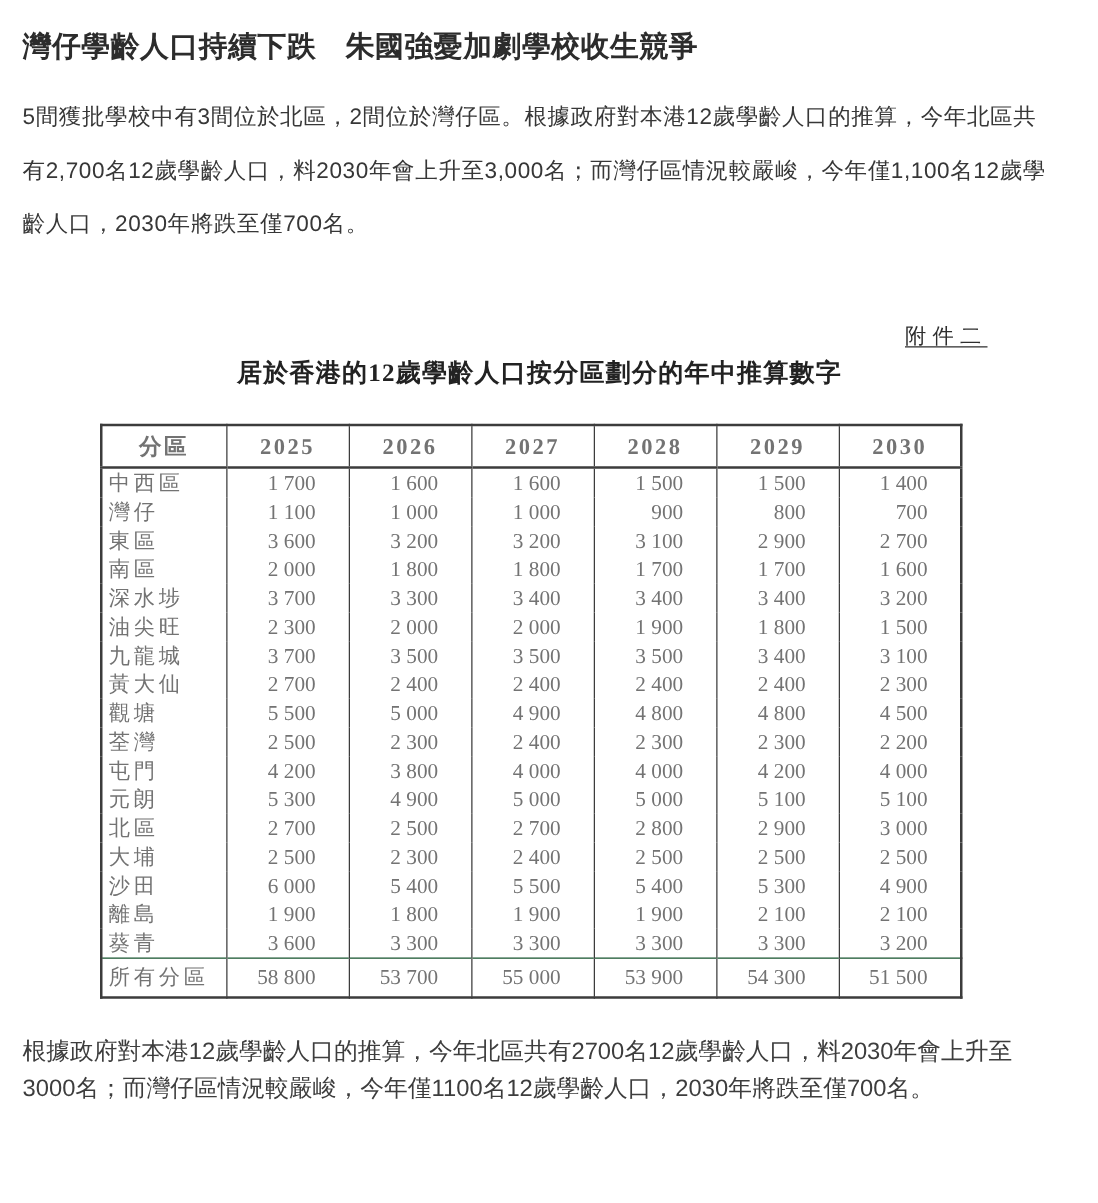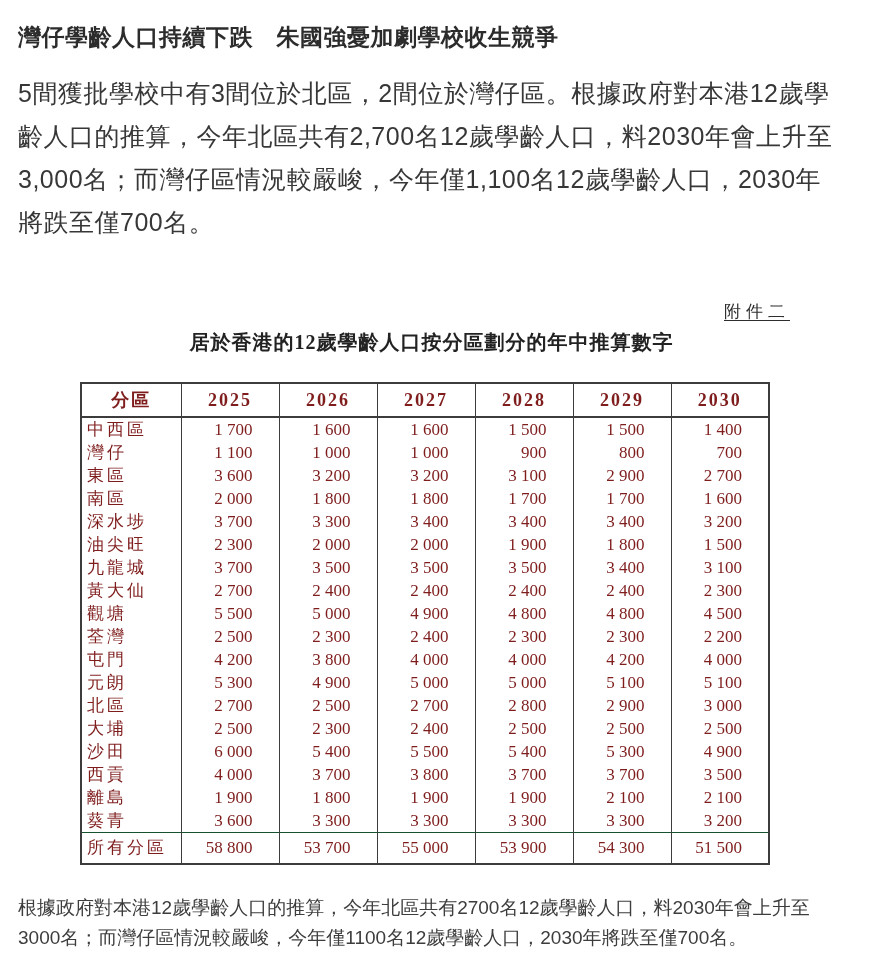--- a/index.html
+++ b/index.html
@@ -13,21 +13,21 @@
 
   .headline {
     font-size: 23px;
     font-weight: 700;
     color: #2c2c2c;
     margin: 6px 0 20px 0;
     letter-spacing: 0.5px;
     line-height: 30px;
   }
   .body-text {
-    font-size: 25px;
+    font-size: 18px;
     line-height: 43px;
     color: #373737;
     margin: 0;
     letter-spacing: 0.5px;
   }
 
   .attachment-label-row {
     margin-top: 56px;
     text-align: right;
     padding-right: 55px;
@@ -51,21 +51,21 @@
     margin-top: 6px;
     letter-spacing: 1px;
   }
 
   table.projection-table {
     margin: 26px 0 0 62px;
     width: 690px;
     border-collapse: collapse;
     table-layout: fixed;
     font-family: "Liberation Serif", serif;
-    color: #7f1d1d;
+    color: #737373;
     border: 2px solid #3c3c3c;
   }
   table.projection-table th,
   table.projection-table td {
     border-left: 1px solid #3c3c3c;
     border-right: 1px solid #3c3c3c;
     padding: 0;
     white-space: nowrap;
     overflow: hidden;
   }
@@ -275,29 +275,20 @@
         <tr>
           <td class="district">沙田</td>
           <td class="num">6 000</td>
           <td class="num">5 400</td>
           <td class="num">5 500</td>
           <td class="num">5 400</td>
           <td class="num">5 300</td>
           <td class="num">4 900</td>
         </tr>
         <tr>
-          <td class="district">西貢</td>
-          <td class="num">4 000</td>
-          <td class="num">3 700</td>
-          <td class="num">3 800</td>
-          <td class="num">3 700</td>
-          <td class="num">3 700</td>
-          <td class="num">3 500</td>
-        </tr>
-        <tr>
           <td class="district">離島</td>
           <td class="num">1 900</td>
           <td class="num">1 800</td>
           <td class="num">1 900</td>
           <td class="num">1 900</td>
           <td class="num">2 100</td>
           <td class="num">2 100</td>
         </tr>
         <tr>
           <td class="district">葵青</td>

